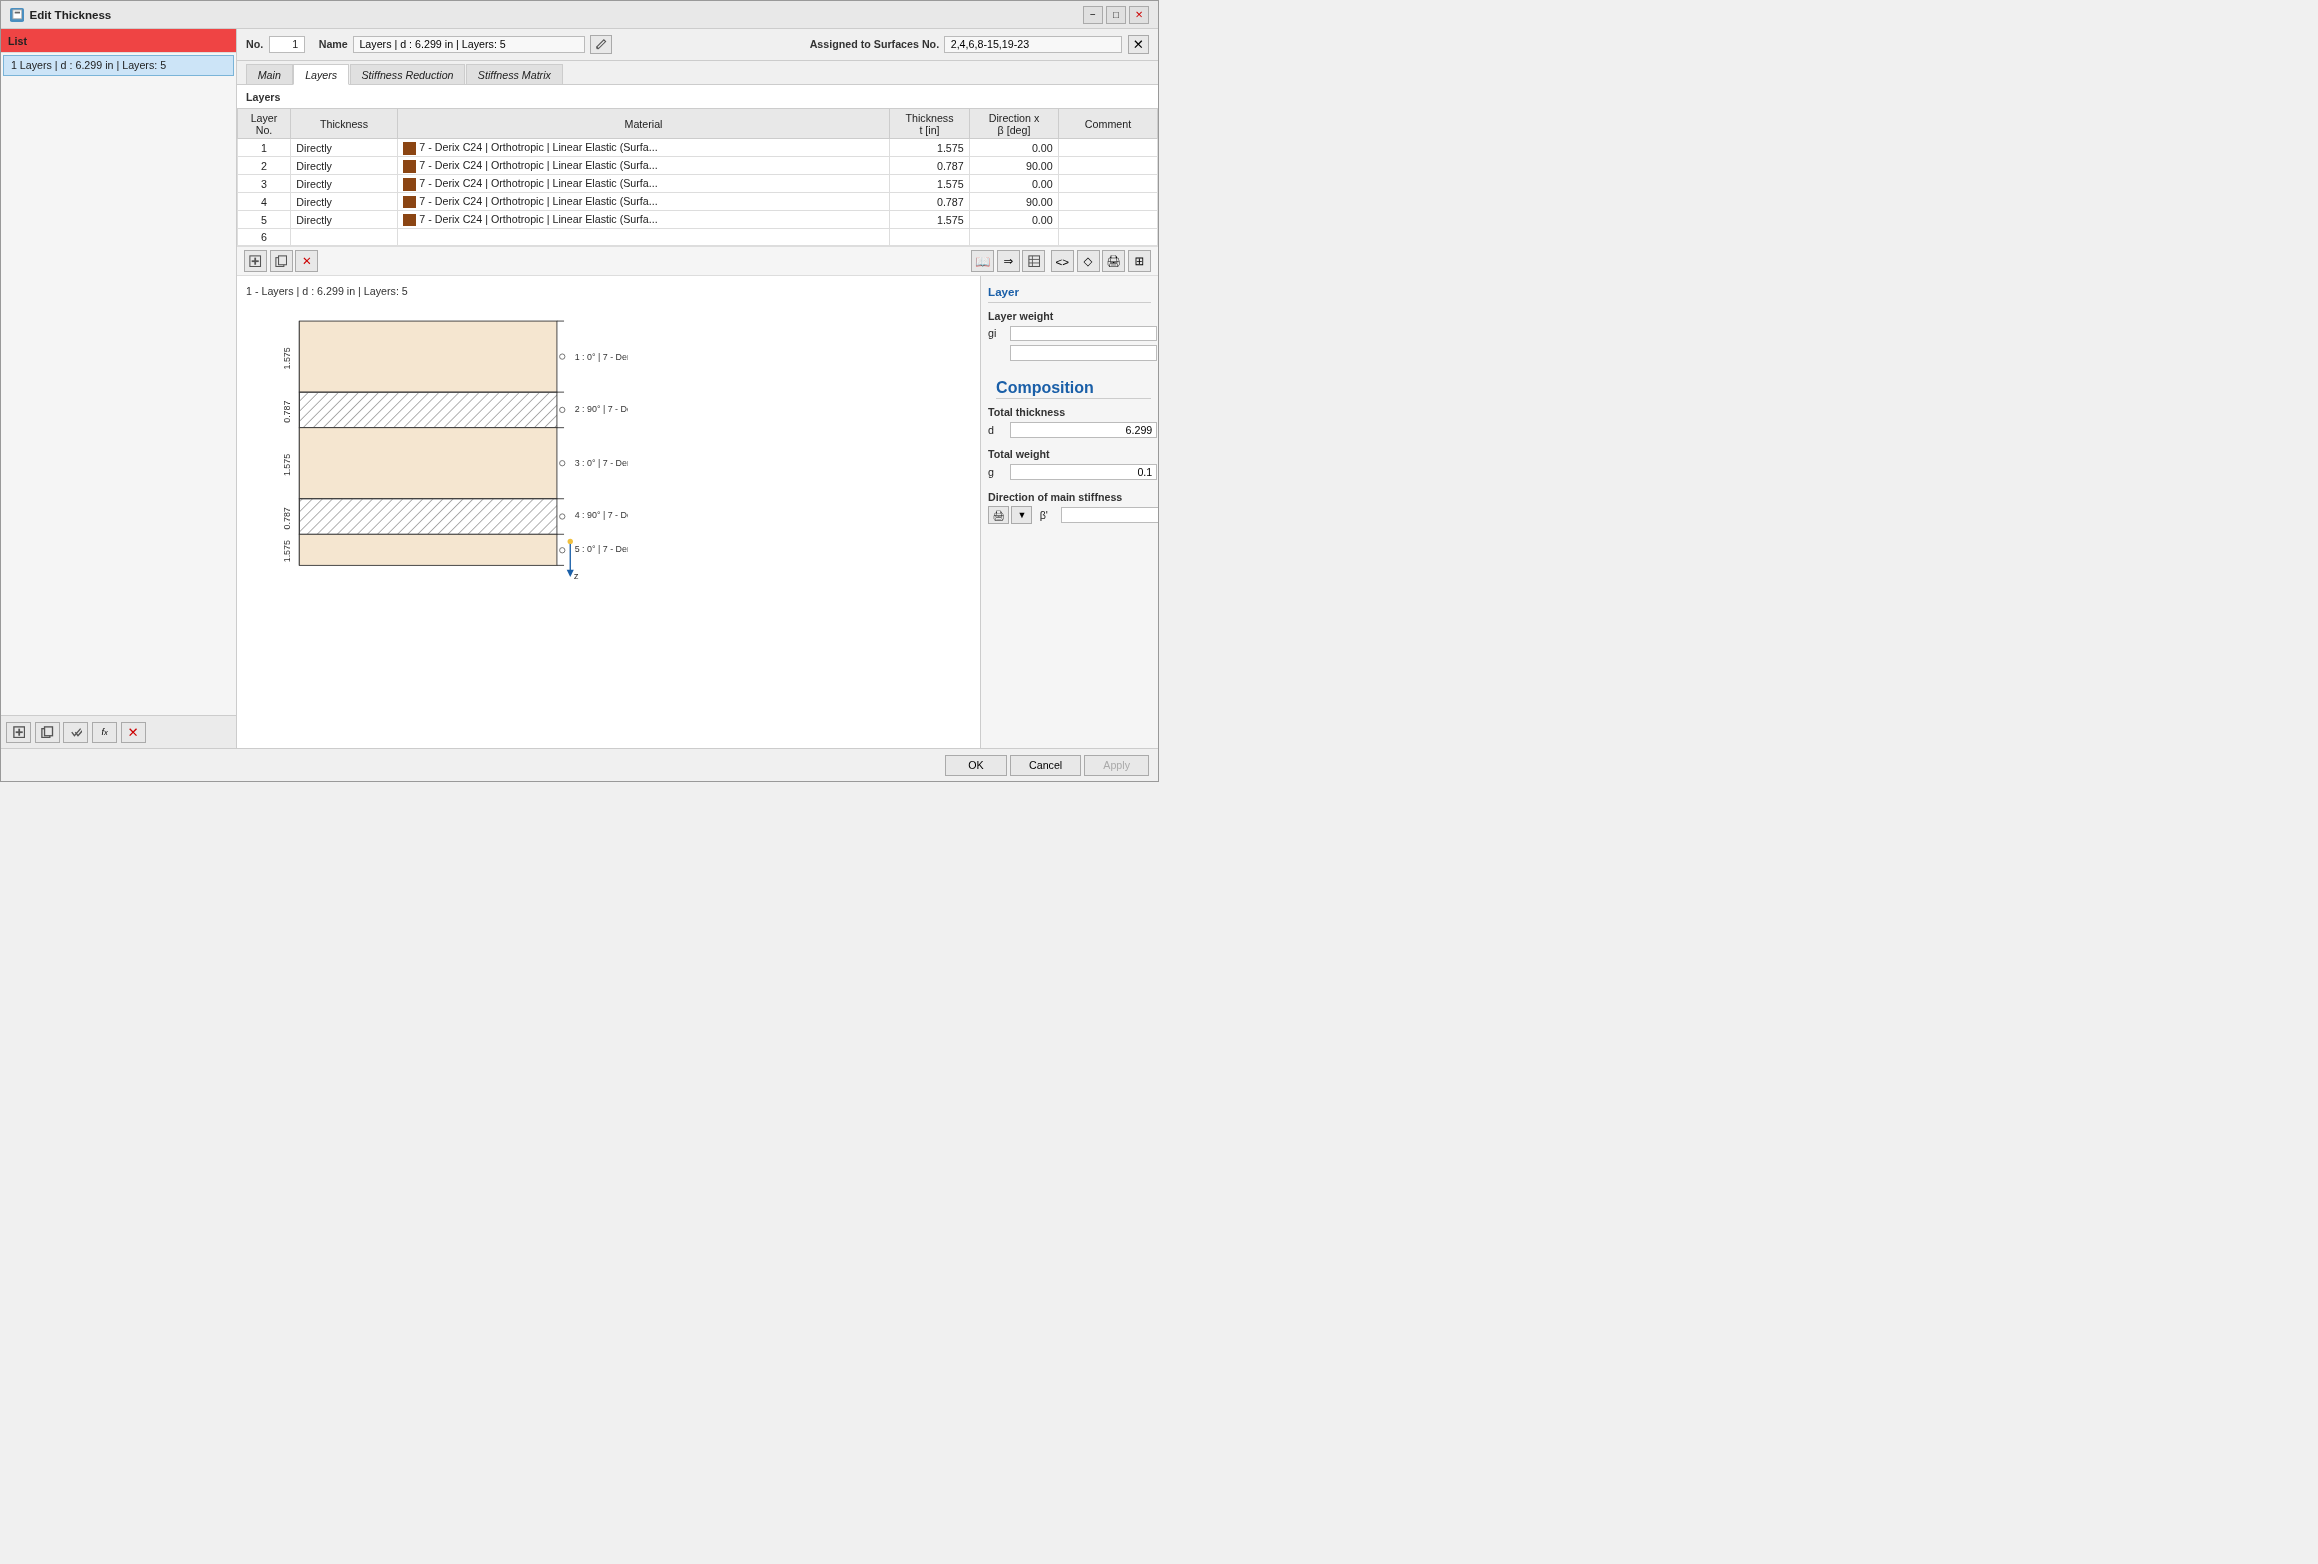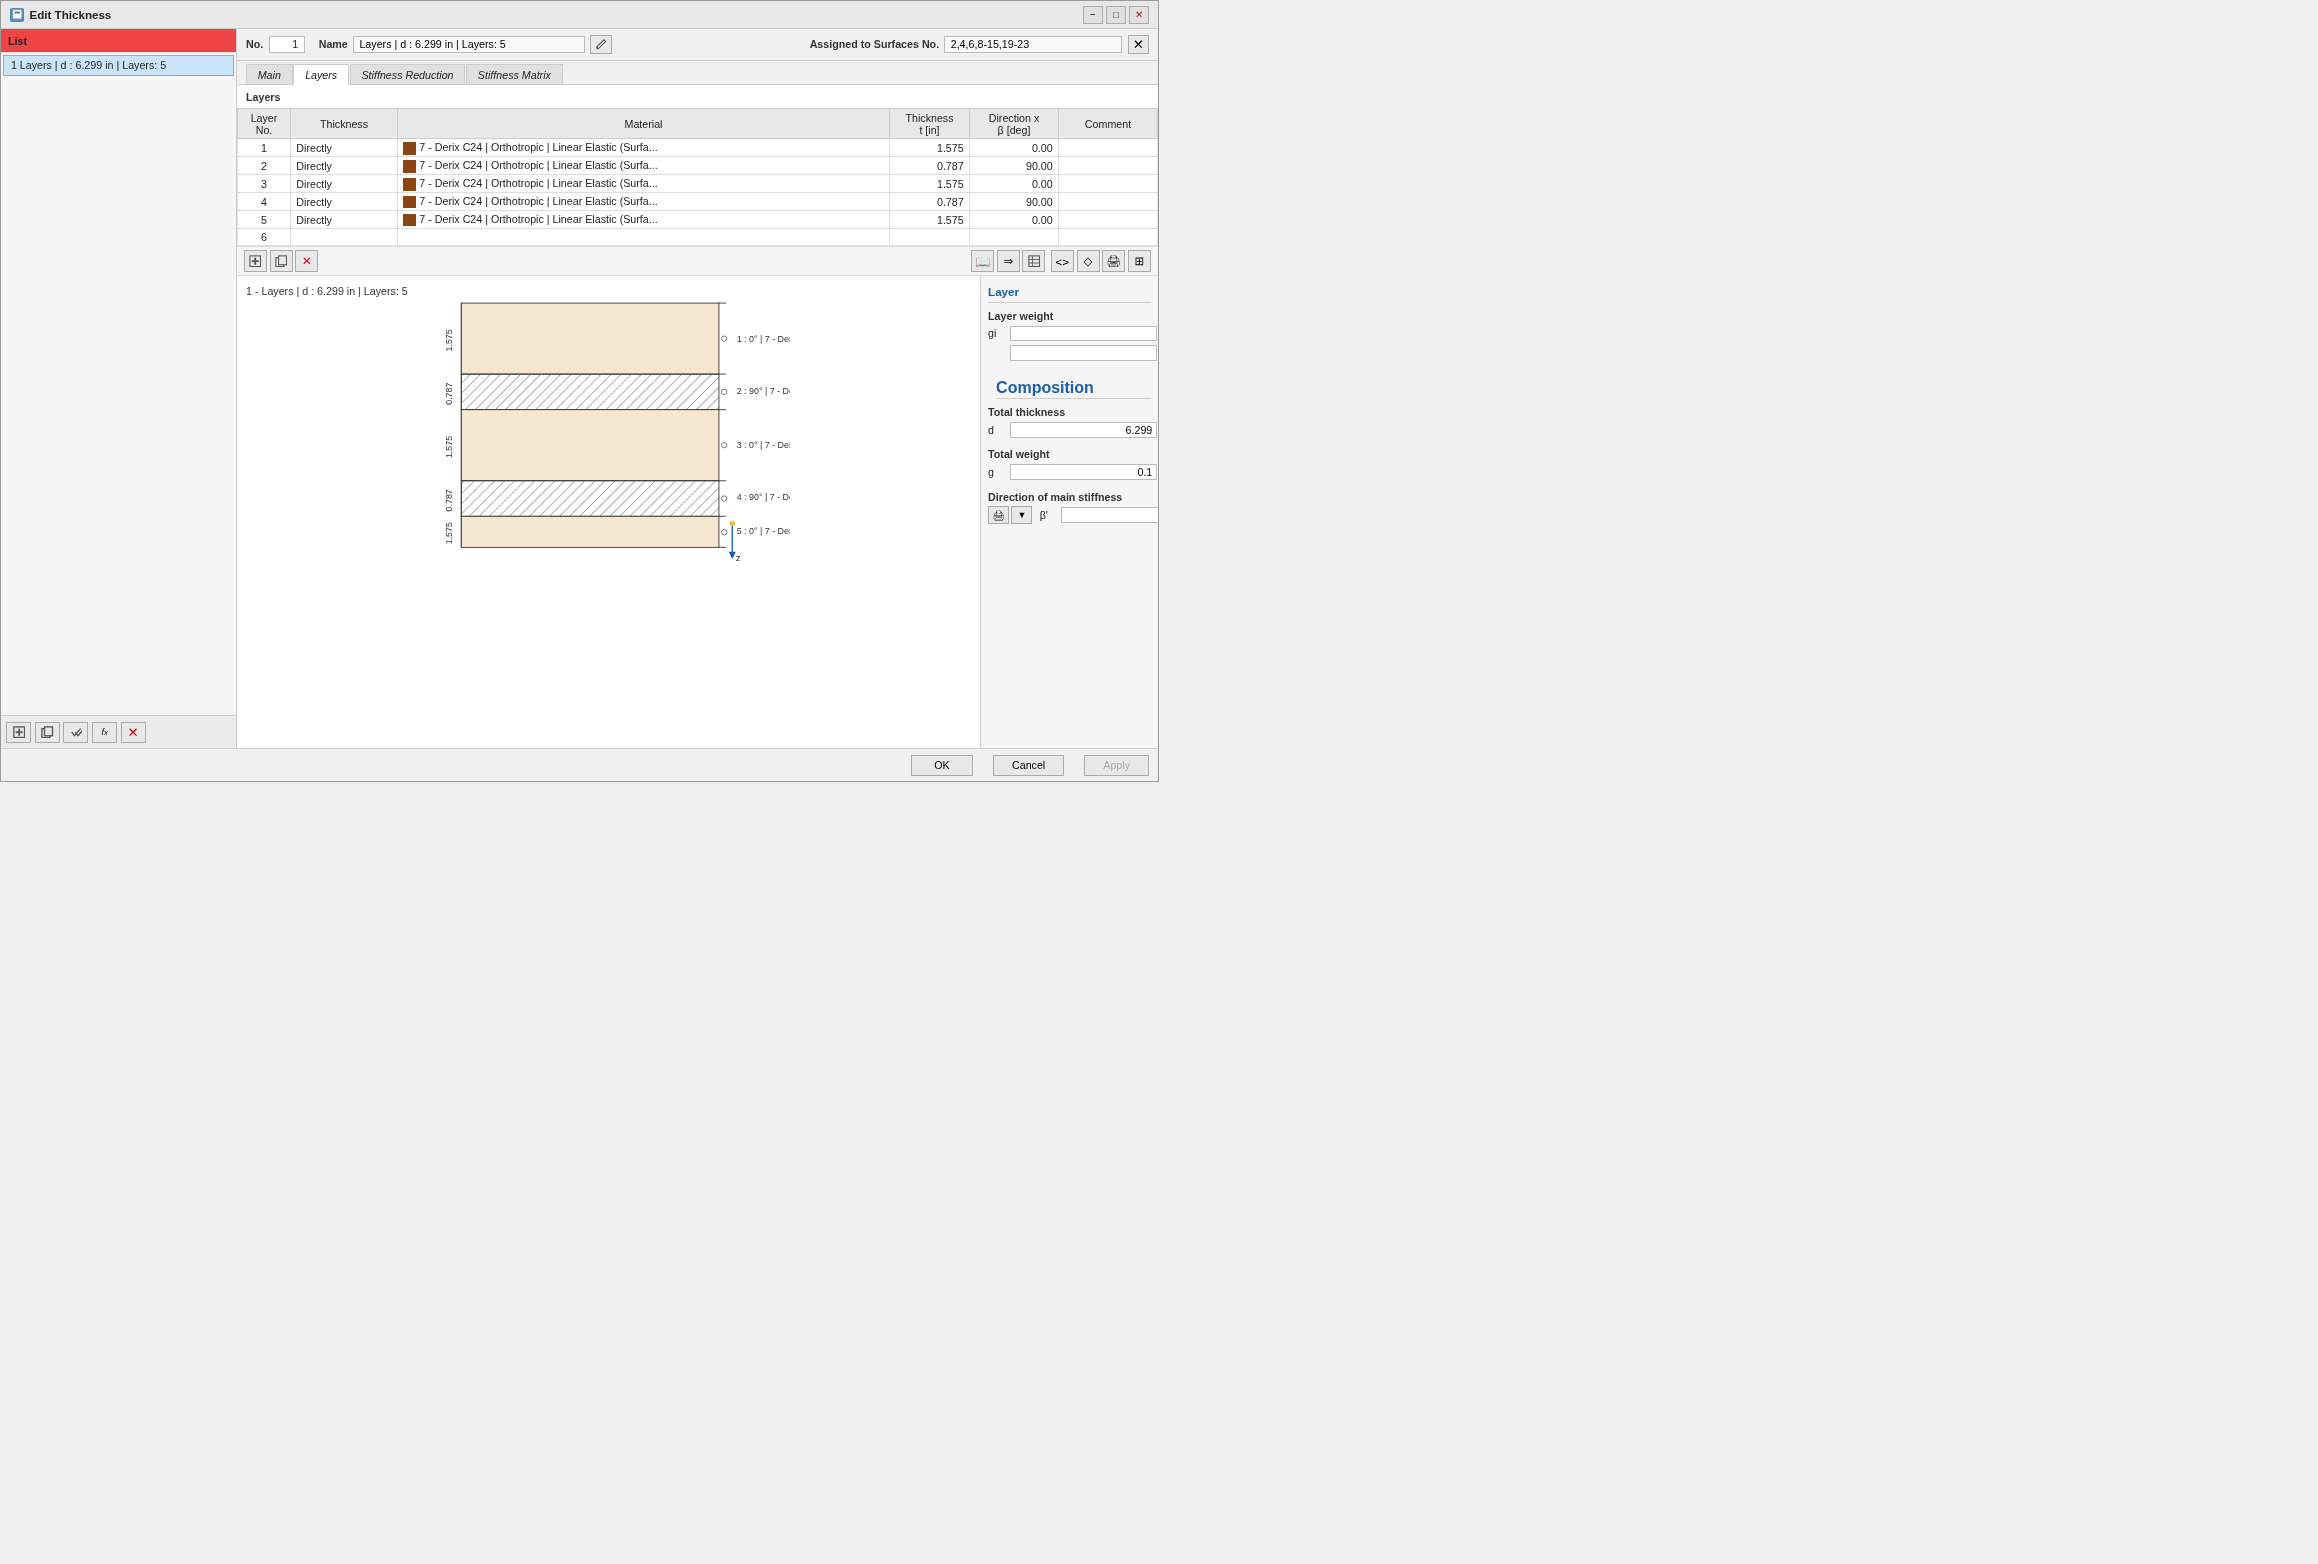--- a/index.html
+++ b/index.html
@@ -49,36 +49,36 @@
     .color-swatch { width: 12.4px; height: 12.4px; background: #8B4513; display: inline-block; vertical-align: middle; margin-right: 3.6px; }
     .table-wrapper { overflow-y: auto; max-height: 178px; }
 
     
     .toolbar { padding: 3.6px 7.1px; display: flex; align-items: center; justify-content: space-between; border-top: 0.9px solid #ddd; border-bottom: 0.9px solid #ddd; background: #f5f5f5; }
     .toolbar-left, .toolbar-right { display: flex; gap: 2.7px; }
     .tool-btn { width: 23px; height: 21.3px; border: 0.9px solid #aaa; background: #e8e8e8; cursor: pointer; display: flex; align-items: center; justify-content: center; font-size: 11.6px; }
 
     
     .bottom-area { display: flex; flex: 1; overflow: hidden; min-height: 0; }
-    .diagram-area { flex: 1; padding: 9px; display: flex; flex-direction: row; overflow: hidden; }
+    .diagram-area { flex: 1; padding: 9px; display: flex; flex-direction: column; overflow: hidden; }
     .diagram-title { font-size: 10.7px; margin-bottom: 5.3px; color: #333; }
     .diagram-content { flex: 1; display: flex; align-items: flex-start; justify-content: flex-start; }
 
     .layer-panel { width: 178px; background: #f5f5f5; border-left: 0.9px solid #ccc; display: flex; flex-direction: column; padding: 9px 7.1px; gap: 7.1px; overflow-y: auto; }
     .layer-panel-title { font-weight: bold; font-size: 11.6px; color: #1a5fa8; border-bottom: 0.9px solid #ccc; padding-bottom: 3.6px; }
     .panel-section { font-size: 10.7px; }
     .panel-section-title { font-weight: bold; margin-bottom: 3.6px; color: #333; }
     .panel-row { display: flex; align-items: center; gap: 3.6px; margin-bottom: 3.6px; }
     .panel-field-label { min-width: 18px; font-size: 10.7px; }
     .panel-input { border: 0.9px solid #bbb; background: #fff; padding: 0.9px 3.6px; font-size: 10.7px; flex: 1; text-align: right; }
     .composition-title { font-weight: bold; font-size: 16px; color: #1a5fa8; margin-top: 7.1px; border-bottom: 0.9px solid #ccc; padding-bottom: 1.8px; margin-left: 8px; }
     .print-btn { width: 21.3px; height: 18px; border: 0.9px solid #aaa; background: #e8e8e8; cursor: pointer; display: flex; align-items: center; justify-content: center; }
 
     
-    .footer { display: flex; justify-content: flex-end; align-items: center; padding: 5.3px 9px; border-top: 0.9px solid #ccc; background: #f0f0f0; gap: 20px; }
+    .footer { display: flex; justify-content: flex-end; align-items: center; padding: 5.3px 9px; border-top: 0.9px solid #ccc; background: #f0f0f0; gap: 3px; }
     .footer-btn { padding: 3.6px 18px; border: 0.9px solid #aaa; background: #e8e8e8; font-size: 10.7px; cursor: pointer; min-width: 62px; text-align: center; }
     .footer-btn.disabled { color: #aaa; cursor: default; }
   </style>
 </head>
 <body>
 
 <div class="window">
 
   <div class="title-bar">
     <div class="title-bar-left">

